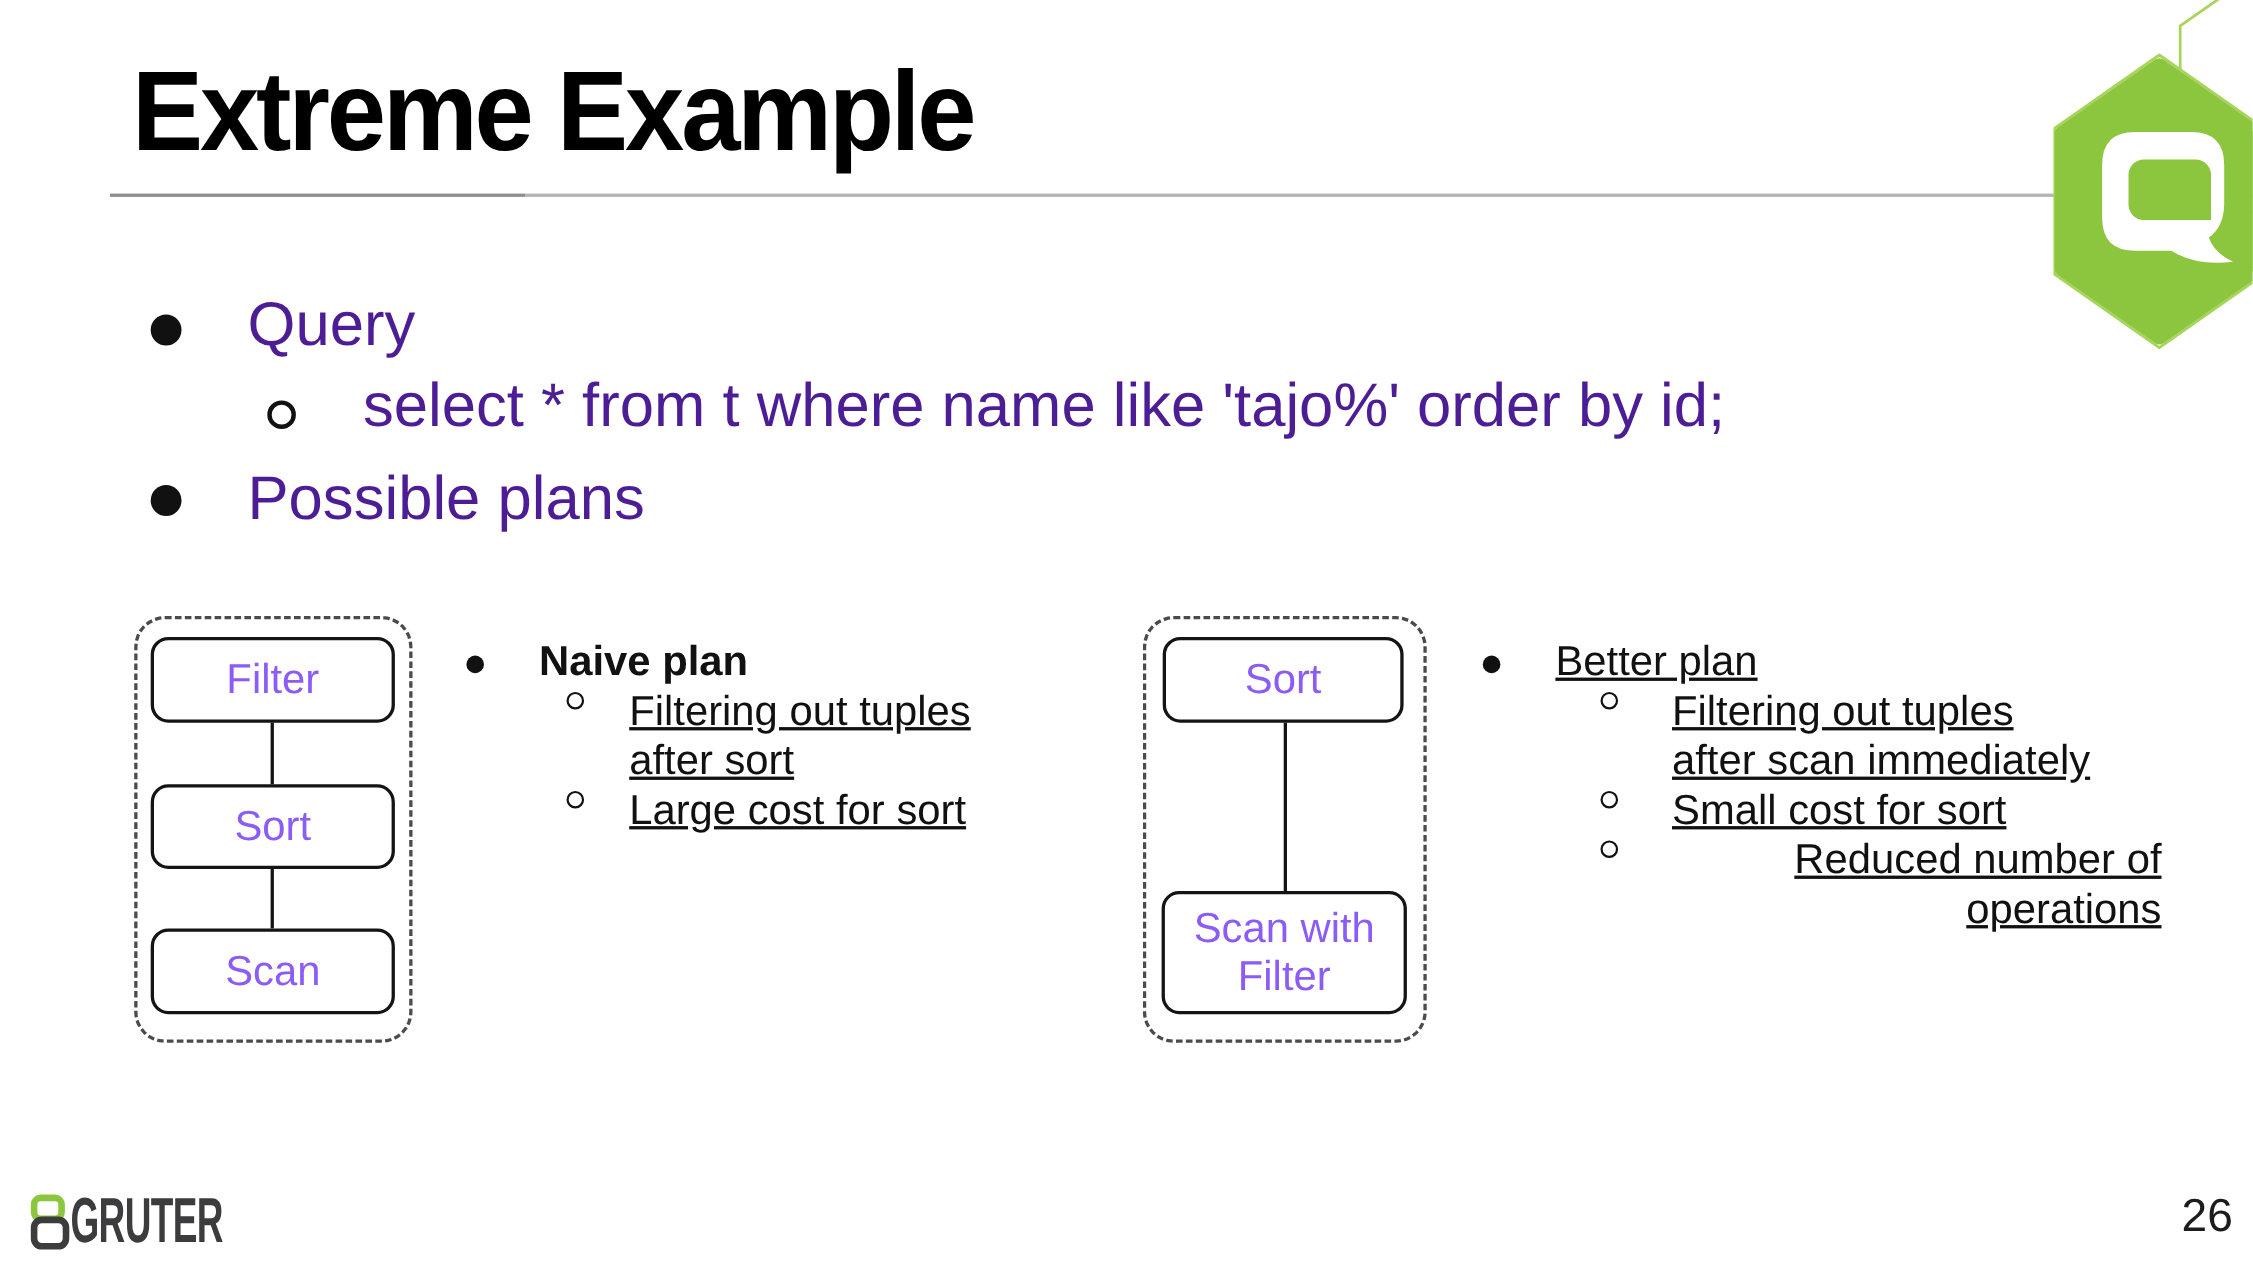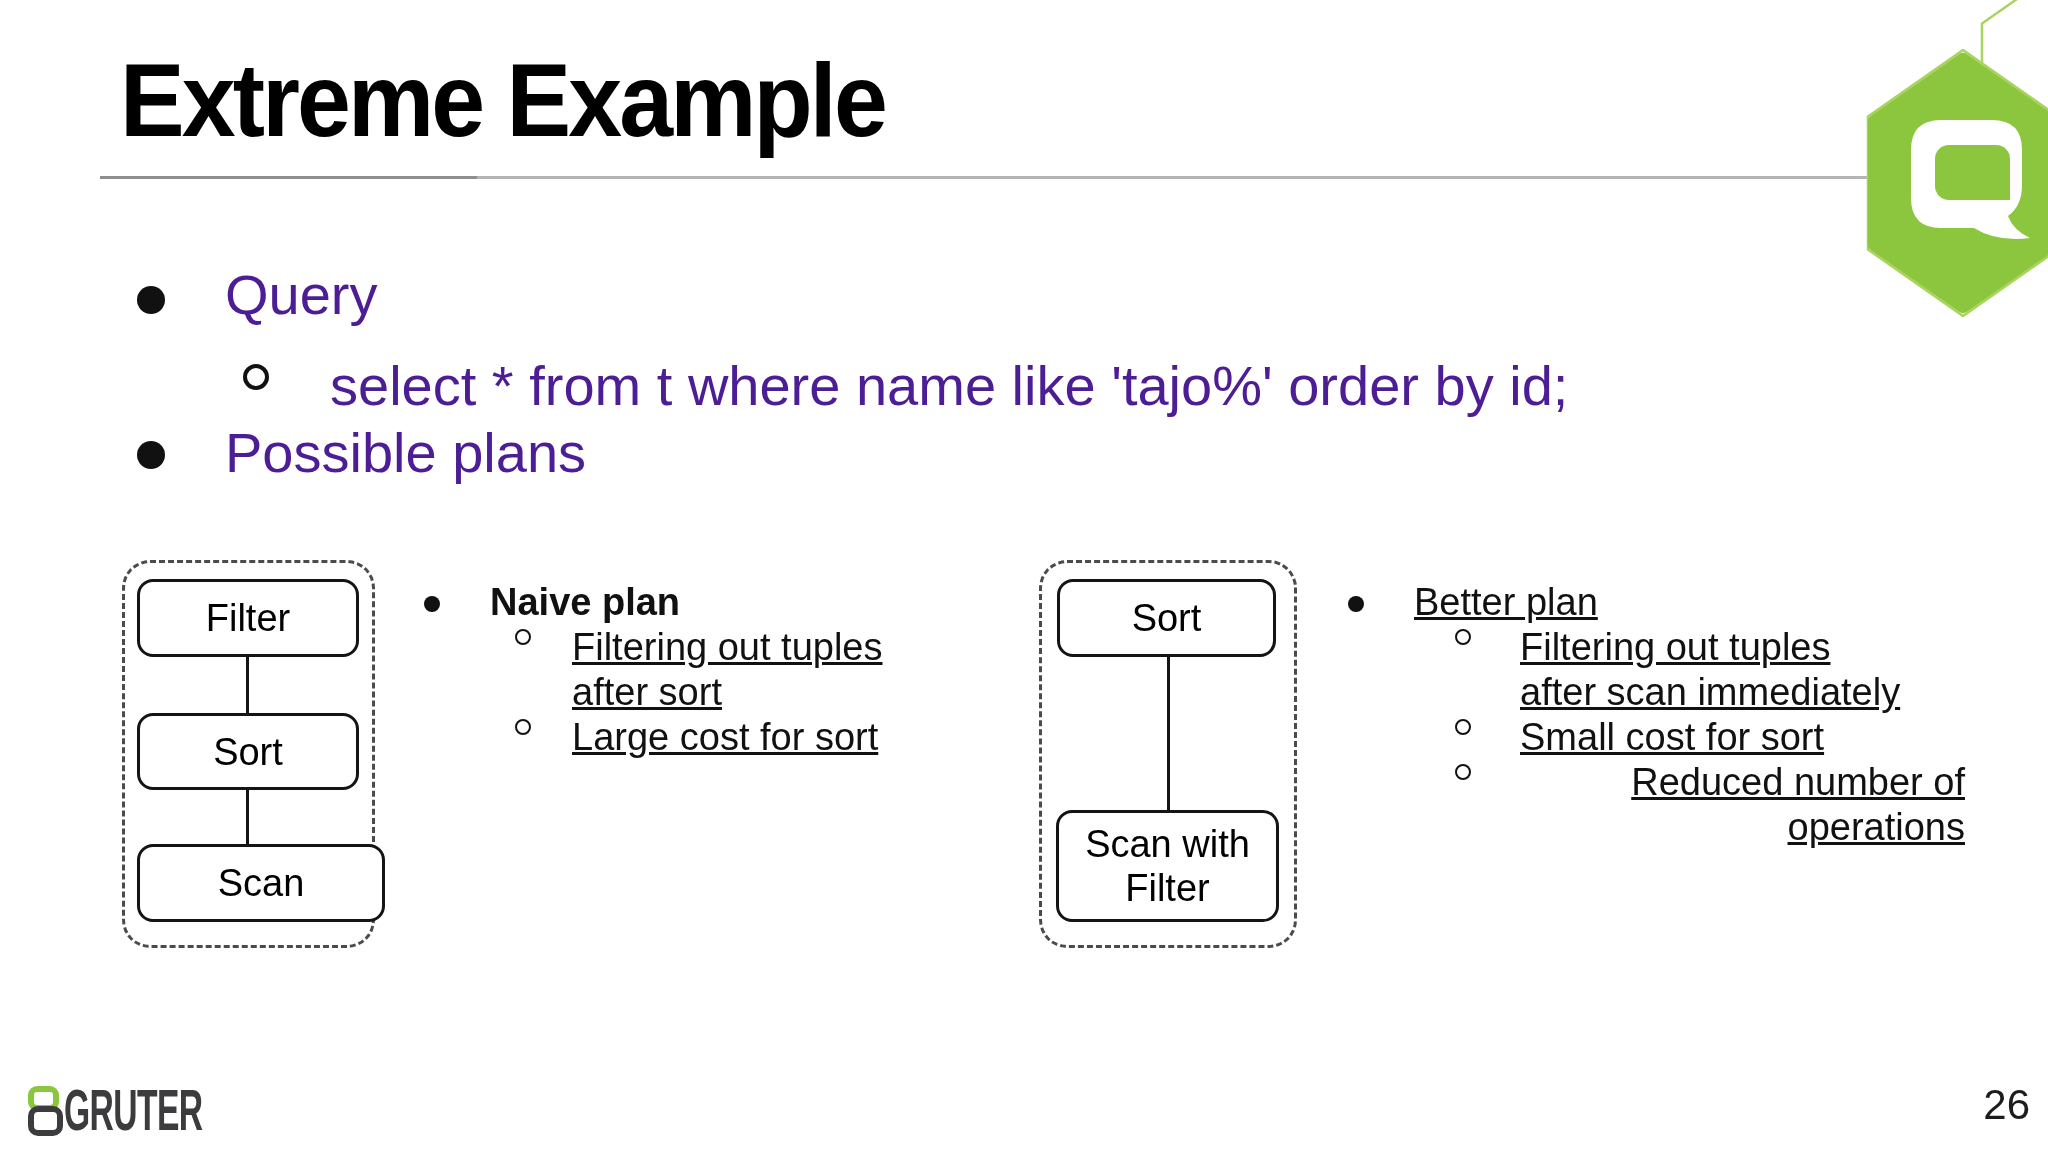--- a/index.html
+++ b/index.html
@@ -34,21 +34,21 @@
     position:absolute; font-size:56px; line-height:68px; white-space:nowrap; color:#4c1d95;
   }
   
   .frame {
     position:absolute; border:3px dashed #4b4b4b; border-radius:28px;
     width:253px; height:388px; background:transparent;
   }
   .node {
     position:absolute; border:3px solid #141414; border-radius:16px;
     background:#ffffff; display:flex; align-items:center; justify-content:center;
-    font-size:38px; line-height:44px; text-align:center; color:#000000;
+    font-size:38px; line-height:44px; text-align:center; color:#8b5cf6;
   }
   .conn { position:absolute; width:3px; background:#141414; }
   
   .plan-block { position:absolute; top:580px; }
   .plan-dot {
     position:absolute; width:16px; height:16px; border-radius:50%; background:#111;
   }
   .plan-title {
     position:absolute; top:0; font-size:38px; line-height:45px; white-space:nowrap; color:#111;
   }
@@ -95,31 +95,31 @@
            Q 205 270 222 278 Q 188 282 166 268 H 133 Q 103 268 103 238
            V 190 Q 103 160 133 160 Z" fill="#ffffff"></path>
   <rect x="127" y="185" width="75" height="55" rx="14" fill="#8cc63f"></rect>
   <rect x="188" y="226" width="14" height="14" fill="#8cc63f"></rect>
 </svg>
 
 <span class="b-dot" style="left:137px; top:286px;"></span>
 <div class="b-text" style="left:225px; top:261px;">Query</div>
 
 <span class="b-circle" style="left:243px; top:364px;"></span>
-<div class="b-text" style="left:330px; top:352px;">select * from t where name like 'tajo%' order by id;</div>
+<div class="b-text" style="left:330px; top:334px;">select * from t where name like 'tajo%' order by id;</div>
 
 <span class="b-dot" style="left:137px; top:441px;"></span>
 <div class="b-text" style="left:225px; top:419px;">Possible plans</div>
 
 <div class="frame" style="left:122px; top:560px; width:253px;"></div>
 <div class="node" style="left:137px; top:579px; width:222px; height:78px;">Filter</div>
 <div class="conn" style="left:246px; top:657px; height:56px;"></div>
 <div class="node" style="left:137px; top:713px; width:222px; height:77px;">Sort</div>
 <div class="conn" style="left:246px; top:790px; height:54px;"></div>
-<div class="node" style="left:137px; top:844px; width:248px; height:78px;">Scan</div>
+<div class="node" style="left:137px; top:844px; width:222px; height:78px;">Scan</div>
 
 <div class="plan-block" style="left:420px;">
   <span class="plan-dot" style="left:4px; top:16px;"></span>
   <div class="plan-title" style="left:70px;font-weight:bold;">Naive plan</div>
   <ul class="plan-list" style="left:95px;">
     <li style="padding-left:57px; width:460px;">
       <span class="o-bullet"></span>
       <span>Filtering out tuples</span><br>
       <span>after sort</span>
     </li>

